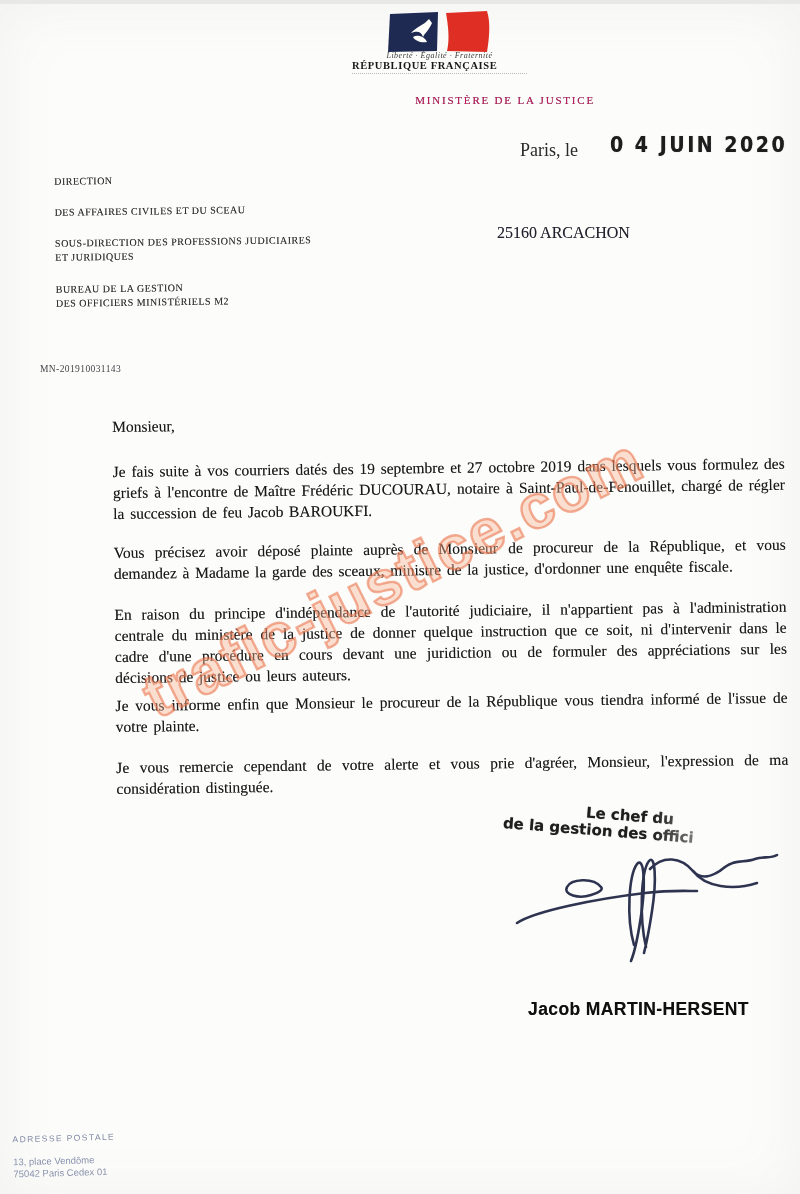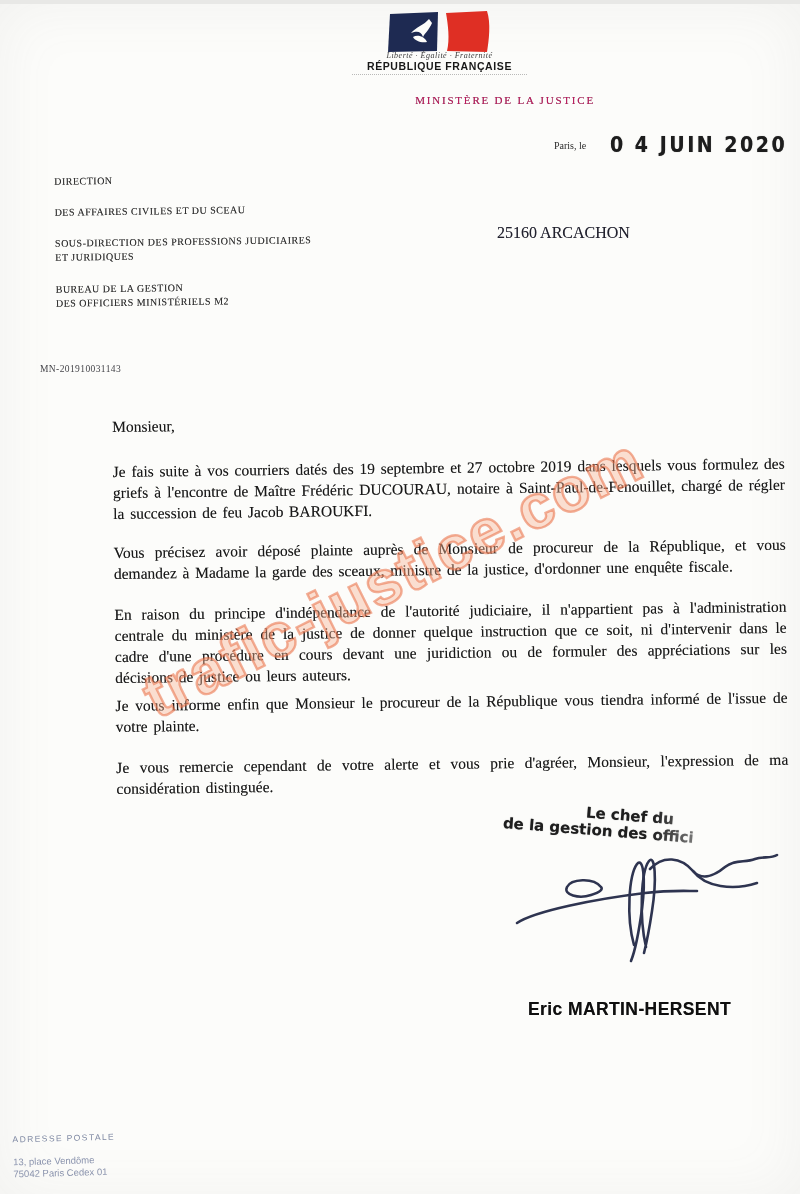--- a/index.html
+++ b/index.html
@@ -6,28 +6,28 @@
   .page{
     position:relative; width:800px; height:1194px; margin:4px auto;
     background:#fcfcfa; overflow:hidden;
     font-family:"Liberation Serif", serif; color:#1c1c1c;
     box-shadow: inset 0 0 60px rgba(120,120,110,0.08);
   }
   
   .flag{position:absolute; left:383px; top:6px; width:118px; height:46px;}
   .motto{position:absolute; left:357px; top:47px; width:165px; text-align:center;
     font-style:italic; font-size:8px; letter-spacing:0.5px; color:#3a3a3a;}
-  .republic{position:absolute; left:352px; top:56px; width:175px; text-align:center;
-    font-family:Liberation Sans, sans-serif; font-weight:bold; font-size:10.5px;
+  .republic{position:absolute; left:352px; top:56px; width:175px; 
+    font-family:Liberation Serif, serif; font-weight:bold; font-size:10.5px;
     letter-spacing:0.6px; color:#181818; border-bottom:1px dotted rgba(60,60,60,0.35); padding-bottom:2px;}
   .ministry{position:absolute; left:300px; top:90px; width:295px; text-align:right;
     font-size:11px; letter-spacing:1.8px; color:#be185d;
     text-shadow:0 0 0.6px rgba(30,30,30,0.55);}
   
-  .place{position:absolute; left:554px; top:136px; font-size:10px; color:#2a2a2a;text-align:center;}
+  .place{position:absolute; left:520px; top:136px; font-size:18px; color:#2a2a2a;text-align:center;}
   .stamp{position:absolute; left:610px; top:129px;
     font-family:"DejaVu Sans", sans-serif; font-weight:bold; font-size:19px;
     letter-spacing:2.5px; color:#1d1d1d; transform:scaleY(1.08);
     text-shadow:0 0 0.7px rgba(0,0,0,0.6);}
   
   .sender{position:absolute; left:55px; top:170px; transform:rotate(-0.8deg);
     font-size:10px; letter-spacing:0.5px; color:#2d2d2d;
     text-shadow:0 0 0.5px rgba(40,40,40,0.5);}
   .sender div{margin:0;}
   .s-mb-lg{margin-bottom:20px !important;}
@@ -125,21 +125,21 @@
 
   <svg class="sig-svg" viewBox="0 0 285 130" xmlns="http://www.w3.org/2000/svg" fill="none" stroke="#2e3450" stroke-width="2.6" stroke-linecap="round">
     <path d="M96,40 C88,30 66,32 62,40 C58,48 74,52 86,48 C96,45 98,42 96,40 Z"></path>
     <path d="M12,76 C30,64 90,52 140,46 C165,43 180,44 192,44"></path>
     <path d="M129,98 C121,70 124,28 132,17 C138,10 141,30 137,62 C134,84 130,104 126,114"></path>
     <path d="M141,100 C134,70 136,24 144,14 C150,7 152,32 147,64 C144,84 141,98 139,106"></path>
     <path d="M145,22 C158,8 176,10 188,24 C196,33 208,30 220,20 C230,12 240,16 250,12 C258,9 266,12 272,8"></path>
     <path d="M188,24 C200,40 228,44 252,36"></path>
   </svg>
 
-  <div class="sig-name">Eric MARTIN-HERSENT</div>
+  <div class="sig-name">Jacob MARTIN-HERSENT</div>
 
   <div class="footer">
     <div class="label">ADRESSE POSTALE</div>
     <div class="line">13, place Vendôme</div>
     <div class="line">75042 Paris Cedex 01</div>
   </div>
 
 </div>
 
 </body></html>

